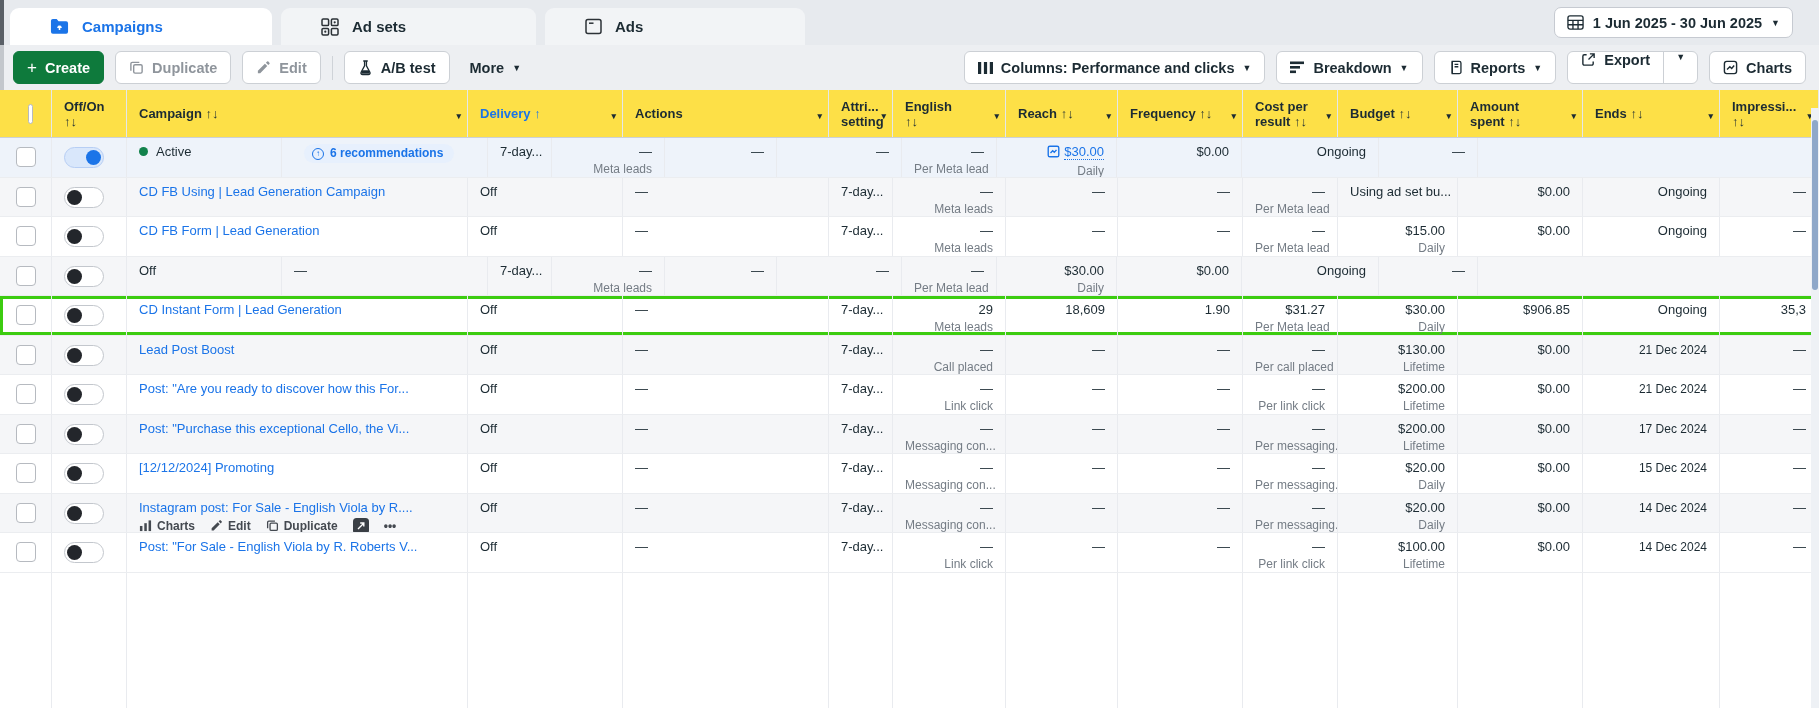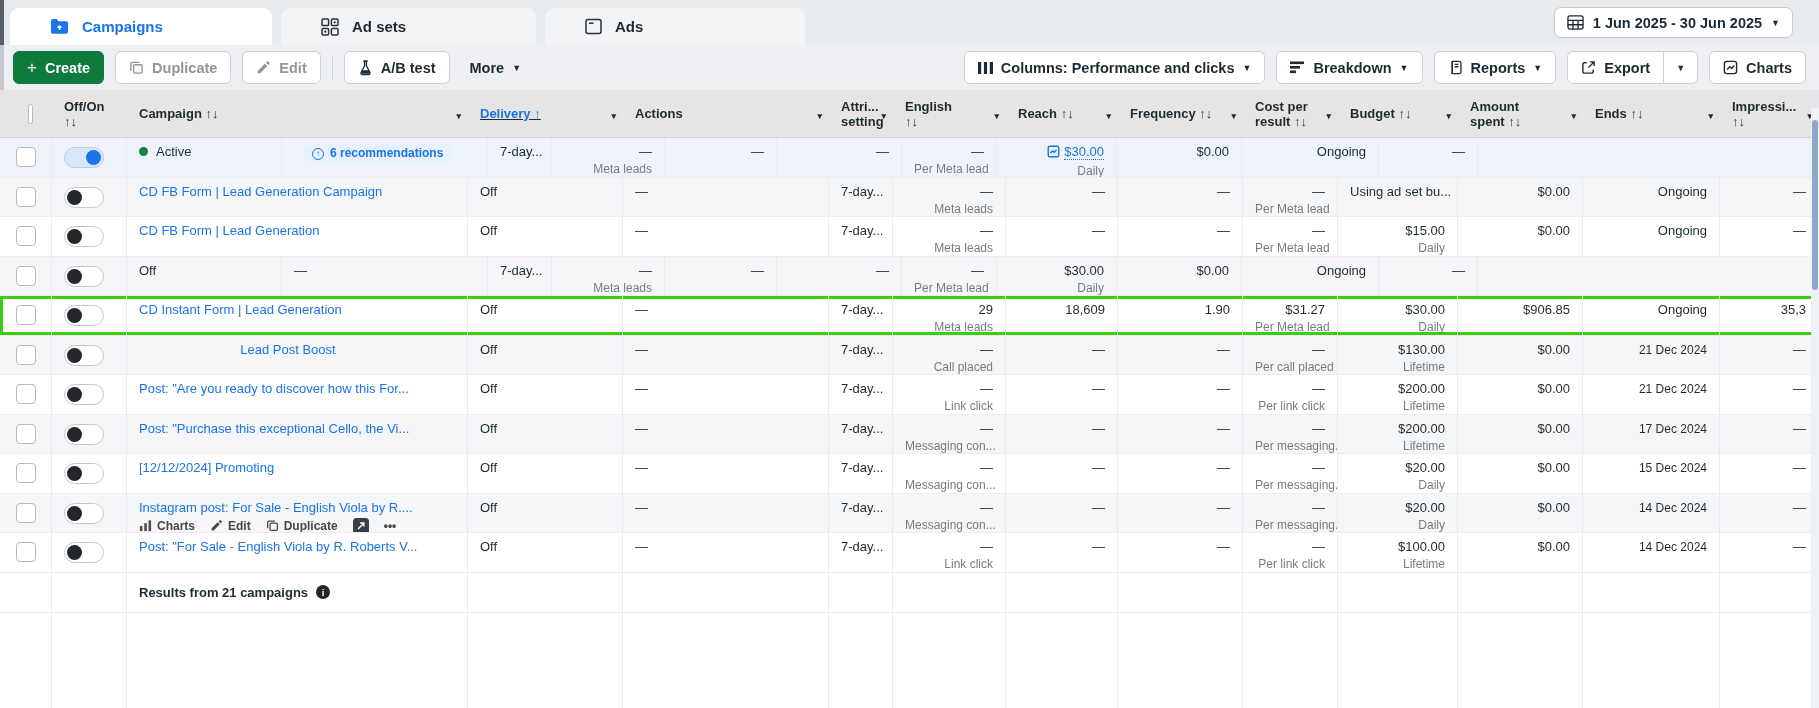--- a/index.html
+++ b/index.html
@@ -28,28 +28,28 @@
   .btn { height:33px; border:1px solid #ccd0d5; border-radius:6px; background:#fff;
     display:flex; align-items:center; gap:8px; padding:0 13px; font-size:14.5px; font-weight:700;
     color:#1c2b33; cursor:pointer; white-space:nowrap; }
   .btn.green { background:#0e7a3c; border-color:#0e7a3c; color:#fff; }
   .btn.green .plus { font-size:17px; font-weight:400; line-height:1; }
   .btn.gray { color:#8f959c; }
   .btn.borderless { border:none; background:transparent; padding:0 9px; }
   .vdivider { width:1px; height:24px; background:#cfd3d8; }
   .spacer { flex:1; }
   .split { display:flex; height:33px; border:1px solid #ccd0d5; border-radius:6px; background:#fff; }
-  .split .seg { display:flex; align-items:center; gap:8px; padding:0 13px; font-size:14.5px;
+  .split .seg { display:flex; gap:8px; padding:0 13px; font-size:14.5px;
     font-weight:700; cursor:pointer; }
   .split .seg + .seg { border-left:1px solid #ccd0d5; padding:0 12px; }
   .icon svg { display:block; }
 
   
   .grid { position:relative; width:1819px; height:618px; background:#fff; display:flex; flex-direction:column; }
-  .hrow { display:flex; height:48px; border-bottom:1px solid #ccd1d7; background:#e5e5e5; }
+  .hrow { display:flex; height:48px; border-bottom:1px solid #ccd1d7; background:#fde047; }
   .hcell { position:relative; display:flex; align-items:center; padding:4px 18px 4px 12px;
     border-right:1px solid #e4e7eb; font-size:13px; font-weight:700; line-height:15px; cursor:pointer; }
   .hcell .lbl { white-space:pre-line; }
   .hcell.sorted .lbl { color:#1b74e8; }
   .hcell .hcaret { position:absolute; right:6px; top:50%; margin-top:-5px; font-size:9px; }
   .row { display:flex; height:39.5px; border-bottom:1px solid #ebedf0; background:#fff; position:relative; }
   .row.stripe { background:#f5f6f8; }
   .row.tint { background:#eef3fa; }
   .row.hl { box-shadow: inset 0 0 0 3px #3ccc10; z-index:2; }
   .cell { position:relative; padding:6px 12px 0 12px; border-right:1px solid #e9ebef;
@@ -245,21 +245,21 @@
         <div class="checkbox"></div>
       </div>
       <div class="hcell" style="width: 75px;">
         <span class="lbl">Off/On
 ↑↓</span>
       </div>
       <div class="hcell" style="width: 341px;">
         <span class="lbl">Campaign ↑↓</span>
         <span class="hcaret">▾</span>
       </div>
-      <div class="hcell sorted" style="width: 155px; text-decoration: underline;">
+      <div class="hcell sorted" style="width: 155px;">
         <span class="lbl">Delivery ↑</span>
         <span class="hcaret">▾</span>
       </div>
       <div class="hcell" style="width: 206px;">
         <span class="lbl">Actions</span>
         <span class="hcaret">▾</span>
       </div>
       <div class="hcell" style="width: 64px;">
         <span class="lbl">Attri...
 setting</span>
@@ -355,21 +355,21 @@
     <div class="row stripe">
       <div class="cell nopad" style="width: 52px;">
         <div class="checkbox"></div>
       </div>
       <div class="cell nopad" style="width: 75px;">
         <div class="toggle">
           <div class="knob"></div>
         </div>
       </div>
       <div class="cell campcell" style="width: 341px;">
-        <span class="link">CD FB Form | Lead Generation Campaign</span>
+        <span class="link">CD FB Using | Lead Generation Campaign</span>
       </div>
       <div class="cell " style="width: 155px;">
         <div class="val">Off</div>
       </div>
       <div class="cell " style="width: 206px;">
         <div class="val">—</div>
       </div>
       <div class="cell " style="width: 64px;">
         <div class="val">7-day...</div>
       </div>
@@ -546,21 +546,21 @@
     </div>
     <div class="row stripe">
       <div class="cell nopad" style="width: 52px;">
         <div class="checkbox"></div>
       </div>
       <div class="cell nopad" style="width: 75px;">
         <div class="toggle">
           <div class="knob"></div>
         </div>
       </div>
-      <div class="cell campcell" style="width: 341px; text-align: center;">
+      <div class="cell campcell" style="width: 341px;">
         <span class="link">Lead Post Boost</span>
       </div>
       <div class="cell " style="width: 155px;">
         <div class="val">Off</div>
       </div>
       <div class="cell " style="width: 206px;">
         <div class="val">—</div>
       </div>
       <div class="cell " style="width: 64px;">
         <div class="val">7-day...</div>
@@ -867,39 +867,20 @@
       <div class="cell num" style="width: 125px;">
         <div class="val">$0.00</div>
       </div>
       <div class="cell num" style="width: 137px;">
         <div class="val date">14 Dec 2024</div>
       </div>
       <div class="cell num" style="width: 99px;">
         <div class="val">—</div>
       </div>
     </div>
-    <div class="frow">
-      <div class="cell" style="width: 52px;"></div>
-      <div class="cell" style="width: 75px;"></div>
-      <div class="cell" style="width: 341px;">
-        <span>Results from 21 campaigns</span>
-        <span class="infoi">i</span>
-      </div>
-      <div class="cell" style="width: 155px;"></div>
-      <div class="cell" style="width: 206px;"></div>
-      <div class="cell" style="width: 64px;"></div>
-      <div class="cell" style="width: 113px;"></div>
-      <div class="cell" style="width: 112px;"></div>
-      <div class="cell" style="width: 125px;"></div>
-      <div class="cell" style="width: 95px;"></div>
-      <div class="cell" style="width: 120px;"></div>
-      <div class="cell" style="width: 125px;"></div>
-      <div class="cell" style="width: 137px;"></div>
-      <div class="cell" style="width: 99px;"></div>
-    </div>
     <div class="erow">
       <div class="cell" style="width: 52px;"></div>
       <div class="cell" style="width: 75px;"></div>
       <div class="cell" style="width: 341px;"></div>
       <div class="cell" style="width: 155px;"></div>
       <div class="cell" style="width: 206px;"></div>
       <div class="cell" style="width: 64px;"></div>
       <div class="cell" style="width: 113px;"></div>
       <div class="cell" style="width: 112px;"></div>
       <div class="cell" style="width: 125px;"></div>

